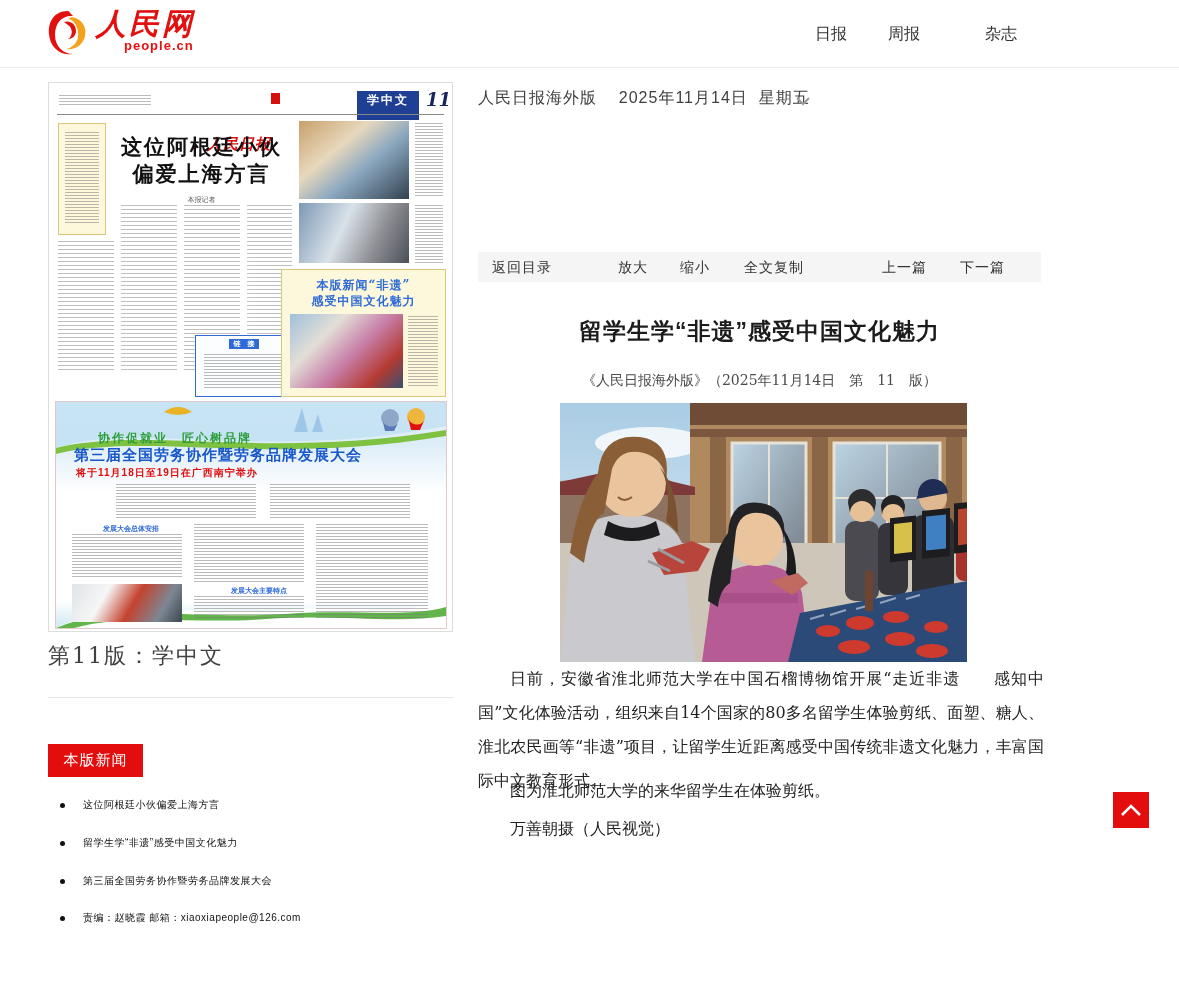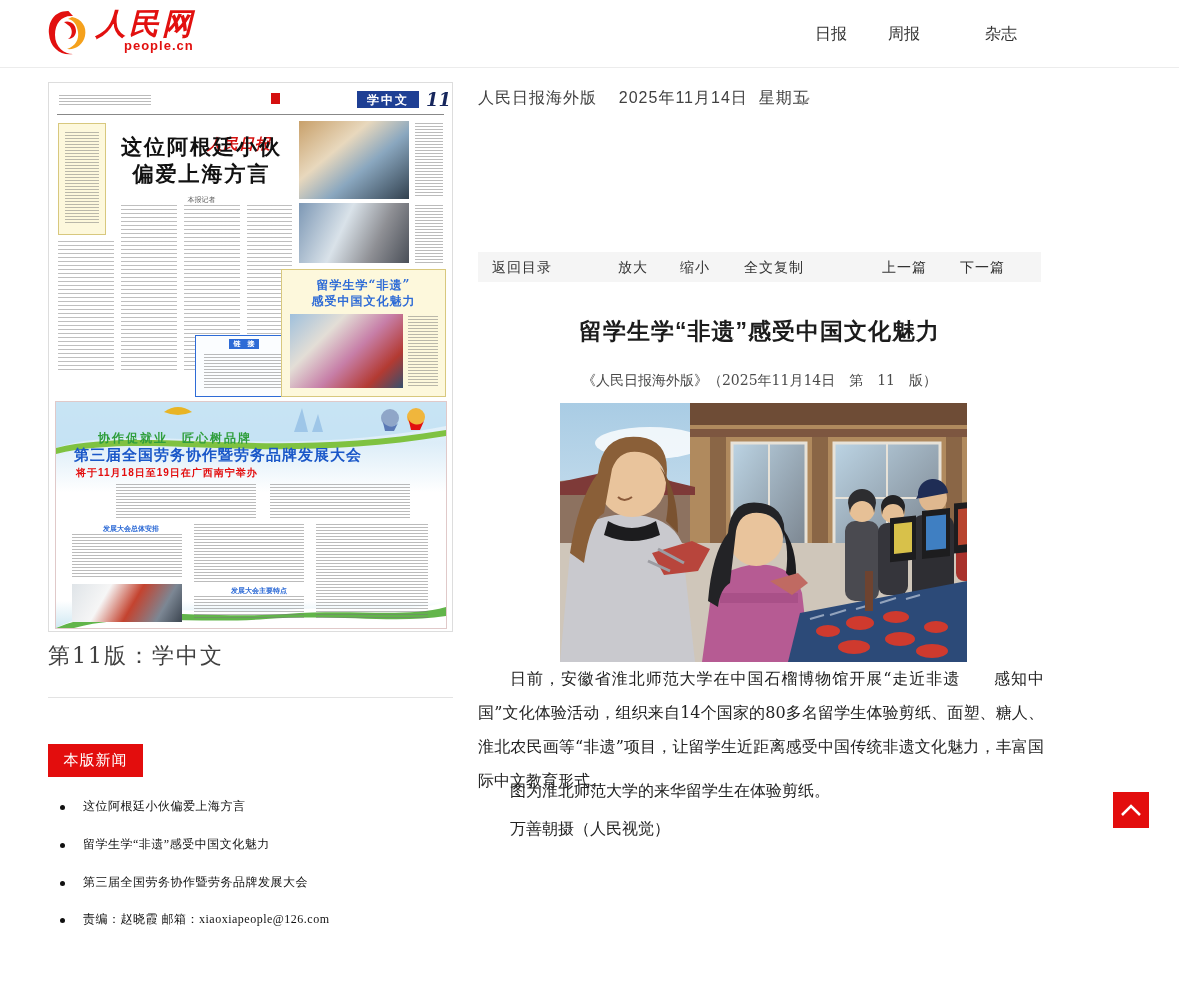--- a/index.html
+++ b/index.html
@@ -30,22 +30,22 @@
   .para{position:absolute;left:478px;width:566px;font-family:"DejaVu Serif",serif;font-size:16px;
         line-height:34px;color:#222;text-align:justify;text-indent:2em;}
   
   .thumb{position:absolute;left:48px;top:82px;width:403px;height:548px;border:1px solid #ddd;background:#fff;overflow:hidden;cursor:pointer;}
   .tlines{background:repeating-linear-gradient(to bottom,#8a8a8a 0 1px,transparent 1px 4px);opacity:.55;}
   .tlines2{background:repeating-linear-gradient(to bottom,#777 0 1px,transparent 1px 3px);opacity:.5;}
   .page-label{position:absolute;left:48px;top:641px;font-size:22px;color:#404040;font-family:"DejaVu Serif",serif;letter-spacing:2px;}
   .side-divider{position:absolute;left:48px;top:697px;width:405px;height:1px;background:#e3e3e3;}
   .section-btn{position:absolute;left:48px;top:744px;width:95px;height:33px;background:#e30d0d;color:#fff;
                font-size:15px;display:flex;align-items:center;justify-content:center;cursor:pointer;letter-spacing:1px;}
-  .news-item{position:absolute;left:60px;width:400px;font-size:12px;color:#111;
-             font-family:Liberation Serif, serif;cursor:pointer;letter-spacing:.5px;}
+  .news-item{position:absolute;left:60px;width:400px;font-size:10px;color:#111;
+             font-family:Liberation Sans, sans-serif;cursor:pointer;letter-spacing:.5px;}
   .news-item .dot{display:inline-block;width:5px;height:5px;border-radius:50%;background:#111;
                   vertical-align:middle;margin-right:18px;}
   .back-top{position:absolute;left:1113px;top:792px;width:36px;height:36px;background:#e30d0d;cursor:pointer;
             display:flex;align-items:center;justify-content:center;}
   
   .th-abs{position:absolute;}
   .th-masthead{font-family:"DejaVu Serif",serif;font-weight:bold;font-style:italic;color:#d5100f;font-size:15px;letter-spacing:1px;margin-top:44px;}
   .th-section{background:#1e3f94;color:#fff;font-size:12px;font-weight:bold;text-align:center;line-height:19px;letter-spacing:2px;}
   .th-pageno{font-size:18px;font-weight:bold;font-style:italic;color:#16265c;font-family:"DejaVu Serif",serif;}
   .th-headline{font-family:"DejaVu Serif",serif;font-weight:bold;color:#111;font-size:21px;text-align:center;line-height:27px;letter-spacing:2px;}
@@ -81,21 +81,21 @@
     <span class="nav-item" style="left:787px;margin-left:28px;">日报</span>
     <span class="nav-item" style="left:888px;">周报</span>
     <span class="nav-item" style="left:985px;">杂志</span>
   </div>
 
   <div class="thumb">
 
     <div class="th-abs tlines2" style="left:10px;top:12px;width:92px;height:12px;"></div>
     <div class="th-abs th-masthead" style="left:158px;top:8px;">人民日报</div>
     <div class="th-abs" style="left:222px;top:10px;width:9px;height:11px;background:#d5100f;"></div>
-    <div class="th-abs th-section" style="left:308px;top:8px;width:62px;height:17px;">学中文</div>
+    <div class="th-abs th-section" style="left:308px;top:8px;width:62px;height:29px;">学中文</div>
     <div class="th-abs th-pageno" style="left:377px;top:6px;">11</div>
     <div class="th-abs" style="left:8px;top:31px;width:387px;height:1px;background:#888;"></div>
 
     <div class="th-abs th-yellowbox" style="left:9px;top:40px;width:46px;height:110px;">
       <div class="tlines2" style="position:absolute;left:6px;top:8px;width:34px;height:92px;"></div>
     </div>
 
     <div class="th-abs th-headline" style="left:60px;top:50px;width:185px;">
       <div>这位阿根廷小伙</div>
       <div>偏爱上海方言</div>
@@ -114,21 +114,21 @@
     <div class="th-abs" style="left:250px;top:120px;width:110px;height:60px;background:linear-gradient(115deg,#7d98b5 0%,#d9e2e9 40%,#8e8f94 70%,#4a4f58 100%);"></div>
     <div class="th-abs tlines2" style="left:366px;top:122px;width:28px;height:58px;"></div>
 
     <div class="th-abs" style="left:146px;top:252px;width:97px;height:60px;border:1px solid #2e6bd6;background:#fbfdff;">
       <div class="th-h-blue" style="margin-top:3px;background:#2e6bd6;color:#fff;width:30px;margin-left:33px;">链　接</div>
       <div class="tlines2" style="position:absolute;left:8px;top:18px;width:81px;height:36px;"></div>
     </div>
 
     <div class="th-abs th-yellowbox" style="left:232px;top:186px;width:163px;height:126px;">
       <div class="th-art2title" style="margin-top:7px;">
-        <div>留学生学“非遗”</div>
+        <div>本版新闻“非遗”</div>
         <div>感受中国文化魅力</div>
       </div>
       <div style="position:absolute;left:8px;top:44px;width:113px;height:74px;background:linear-gradient(135deg,#9fc0dc 0%,#e3ded6 30%,#c77fa8 55%,#b33a32 80%,#35506e 100%);"></div>
       <div class="tlines2" style="position:absolute;left:126px;top:46px;width:30px;height:70px;"></div>
     </div>
 
     <div class="th-abs" style="left:6px;top:318px;width:390px;height:226px;background:linear-gradient(to bottom,#eaf4fb 0%,#dcedf8 18%,#ffffff 40%,#ffffff 88%,#cfe8f2 100%);border:1px solid #e0c9c9;">
       <svg width="390" height="226" viewBox="0 0 390 226" style="position:absolute;left:0;top:0;">
         <path d="M0 46 C80 18 200 60 390 24 L390 0 L0 0 Z" fill="#bfe0f2" opacity="0.8"></path>
         <path d="M0 52 C90 30 210 64 390 34 L390 28 C210 58 90 24 0 46 Z" fill="#7fc241"></path>

